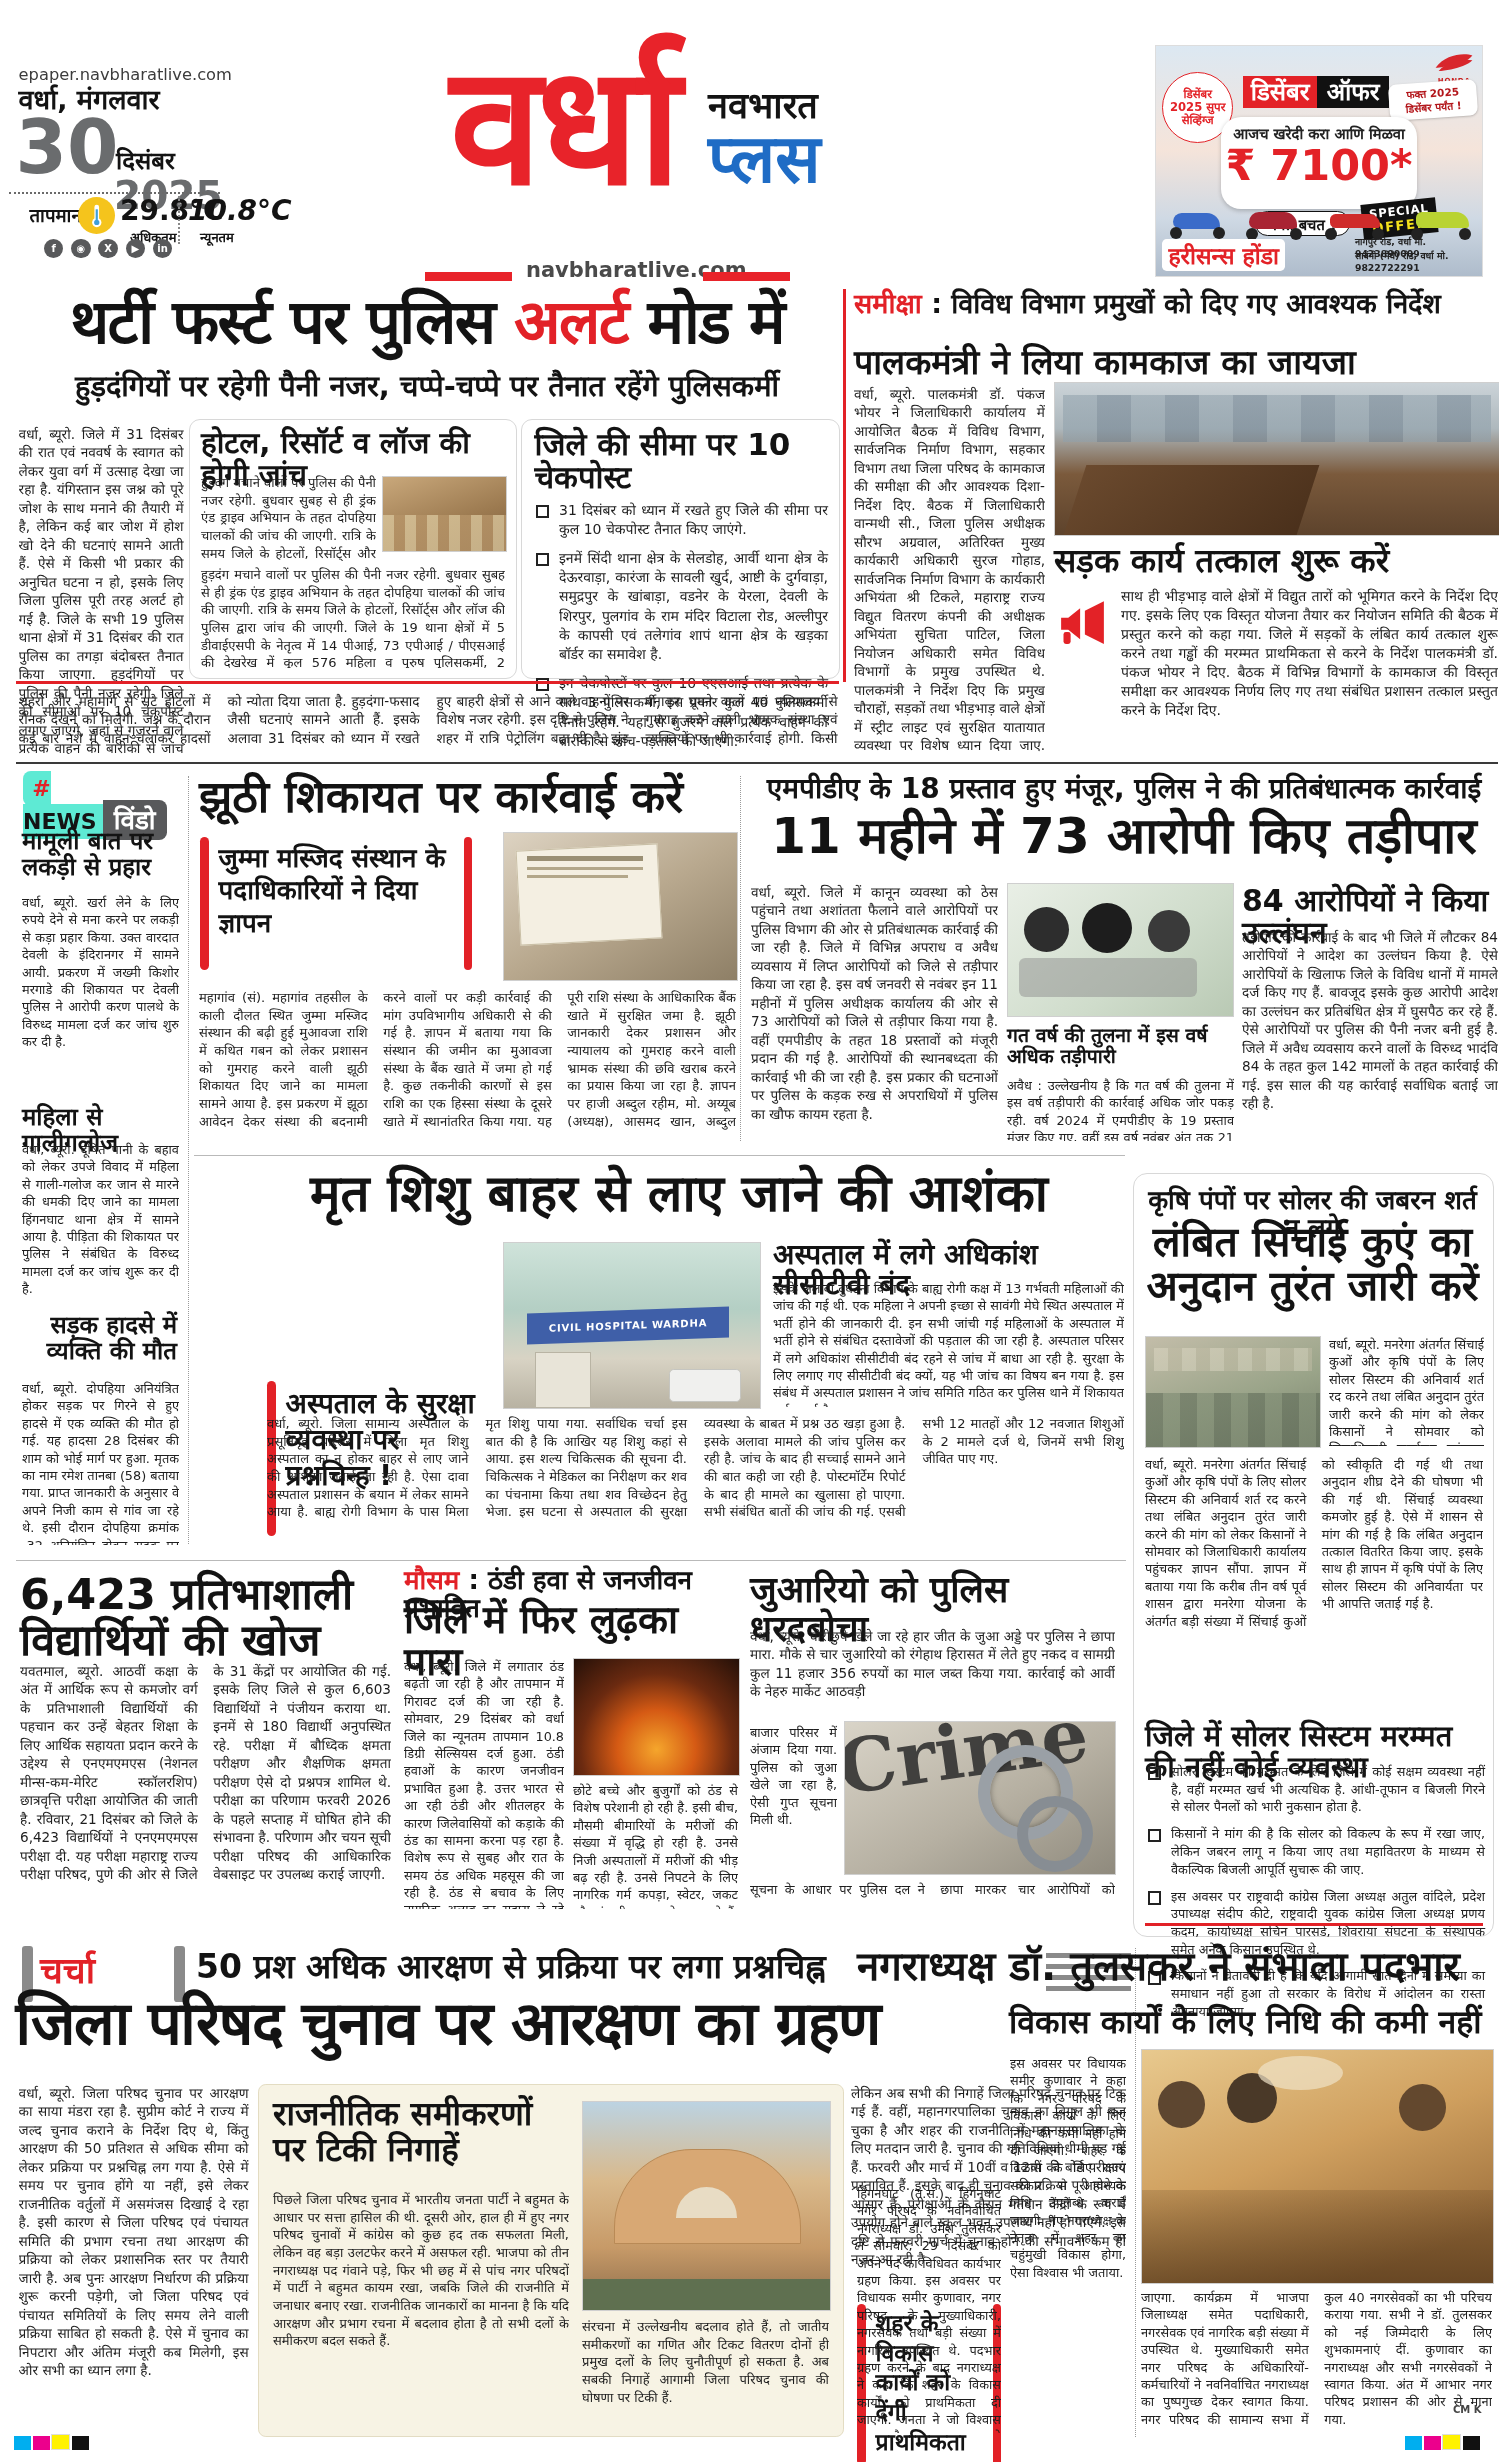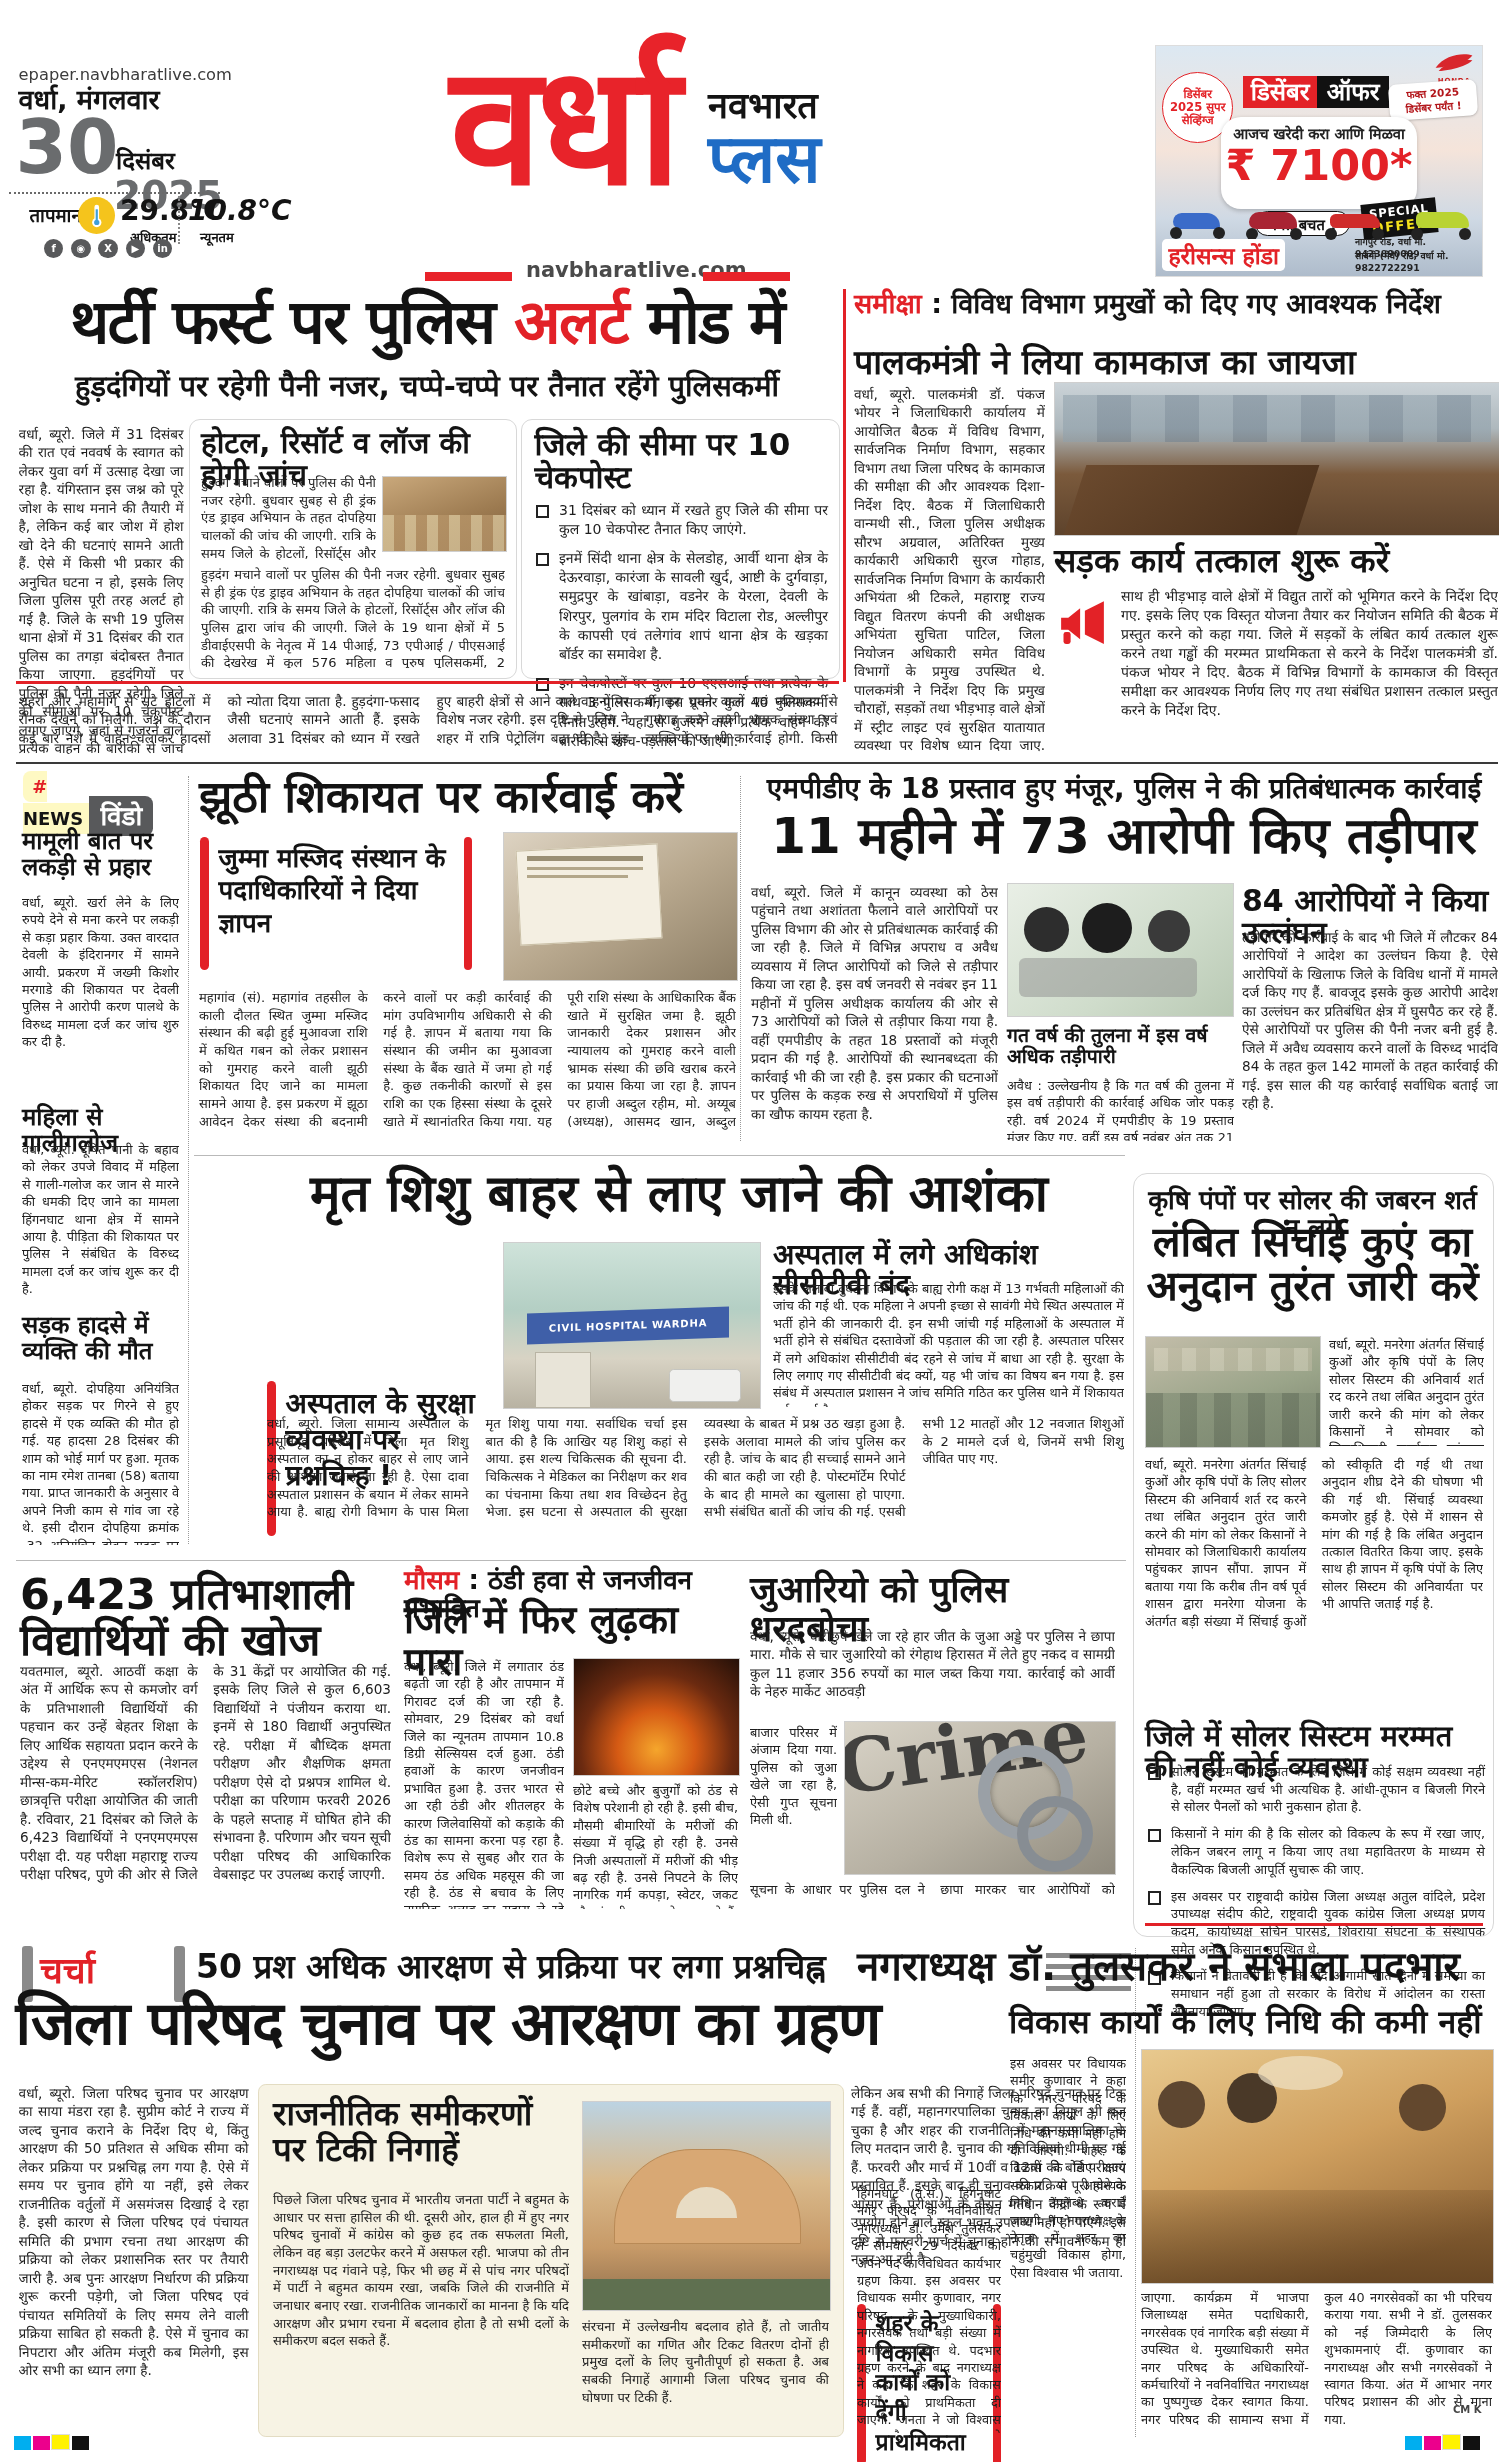--- a/index.html
+++ b/index.html
@@ -166,27 +166,27 @@
         <path d="M3 10v5h3l5 4V6l-5 4H3z" fill="#e32227"></path>
         <path d="M13 7l8-4v18l-8-4z" fill="#e32227"></path>
         <rect x="4" y="16" width="3" height="5" rx="1" fill="#e32227"></rect>
       </svg>
   </div>
   <div class="abs bt" style="left:1121px;top:587px;width:377px;height:168px;font-size:14px;">साथ ही भीड़भाड़ वाले क्षेत्रों में विद्युत तारों को भूमिगत करने के निर्देश दिए गए. इसके लिए एक विस्तृत योजना तैयार कर नियोजन समिति की बैठक में प्रस्तुत करने को कहा गया. जिले में सड़कों के लंबित कार्य तत्काल शुरू करने तथा गड्ढों की मरम्मत प्राथमिकता से करने के निर्देश पालकमंत्री डॉ. पंकज भोयर ने दिए. बैठक में विभिन्न विभागों के कामकाज की विस्तृत समीक्षा कर आवश्यक निर्णय लिए गए तथा संबंधित प्रशासन तत्काल प्रस्तुत करने के निर्देश दिए.</div>
 
   <div class="abs thinline" style="left:15.5px;top:762px;width:1482px;"></div>
 
   <div class="abs" style="left:23px;top:776px;width:158px;">
-    <span style="background:#fef9c3;border-radius:7.8px 0 0 7.8px;padding:4.7px 6.2px 4.7px 9.3px;font-size:18px;font-weight:800;"><span class="red">#</span> <span>NEWS</span></span><span style="background:#58595b;color:#fff;border-radius:0 7.8px 7.8px 0;padding:4.7px 11px;font-size:26px;font-weight:800;">विंडो</span>
+    <span style="background:#5eead4;border-radius:7.8px 0 0 7.8px;padding:4.7px 6.2px 4.7px 9.3px;font-size:22px;font-weight:800;"><span class="red">#</span> <span>NEWS</span></span><span style="background:#58595b;color:#fff;border-radius:0 7.8px 7.8px 0;padding:4.7px 11px;font-size:26px;font-weight:800;">विंडो</span>
   </div>
   <div class="abs hl" style="left:22px;top:829px;width:155px;font-size:24px;">मामूली बात पर लकड़ी से प्रहार</div>
   <div class="abs bt" style="left:22px;top:894px;width:157px;height:203px;font-size:12.8px;">वर्धा, ब्यूरो. खर्रा लेने के लिए रुपये देने से मना करने पर लकड़ी से कड़ा प्रहार किया. उक्त वारदात देवली के इंदिरानगर में सामने आयी. प्रकरण में जख्मी किशोर मरगाडे की शिकायत पर देवली पुलिस ने आरोपी करण पालथे के विरुध्द मामला दर्ज कर जांच शुरु कर दी है.</div>
   <div class="abs hl" style="left:22px;top:1105px;width:155px;font-size:24px;">महिला से गालीगलोज</div>
   <div class="abs bt" style="left:22px;top:1141px;width:157px;height:165px;font-size:12.8px;">वर्धा, ब्यूरो. दूषित पानी के बहाव को लेकर उपजे विवाद में महिला से गाली-गलोज कर जान से मारने की धमकी दिए जाने का मामला हिंगनघाट थाना क्षेत्र में सामने आया है. पीड़िता की शिकायत पर पुलिस ने संबंधित के विरुध्द मामला दर्ज कर जांच शुरू कर दी है.</div>
-  <div class="abs hl" style="left:22px;top:1313px;width:155px;font-size:24px;">सड़क हादसे में व्यक्ति की मौत</div>
+  <div class="abs hl" style="left:22px;top:1313px;width:155px;font-size:24px;text-align:right;">सड़क हादसे में व्यक्ति की मौत</div>
   <div class="abs bt" style="left:22px;top:1380px;width:157px;height:165px;font-size:12.8px;">वर्धा, ब्यूरो. दोपहिया अनियंत्रित होकर सड़क पर गिरने से हुए हादसे में एक व्यक्ति की मौत हो गई. यह हादसा 28 दिसंबर की शाम को भोई मार्ग पर हुआ. मृतक का नाम रमेश तानबा (58) बताया गया. प्राप्त जानकारी के अनुसार वे अपने निजी काम से गांव जा रहे थे. इसी दौरान दोपहिया क्रमांक -32 अनियंत्रित होकर सड़क पर गिर गई. गंभीर रूप से जख्मी होने पर उन्हें उपचार हेतु अस्पताल में भर्ती कराया गया, जहां चिकित्सक ने उन्हें मृत घोषित कर दिया.</div>
   <div class="abs vdiv" style="left:188px;top:776px;height:768px;"></div>
 
   <div class="abs hl" style="left:199px;top:773px;width:537px;font-size:44px;">झूठी शिकायत पर कार्रवाई करें</div>
   <div class="abs qbar" style="left:200px;top:837px;width:272px;height:133px;box-sizing:border-box;">
     <div class="hl" style="font-size:26px;line-height:1.25;">जुम्मा मस्जिद संस्थान के पदाधिकारियों ने दिया ज्ञापन</div>
   </div>
   <div class="ph" style="left:503px;top:832px;width:233px;height:147px;background:linear-gradient(150deg,#ddd3c2,#b9a98f 50%,#8e7f66);">
     <div style="position:absolute;left:14px;top:14px;width:140px;height:93px;background:#f4efe2;border:0.8px solid #c9bfa6;transform:rotate(-3deg);"></div>
     <div style="position:absolute;left:23px;top:23px;width:116px;height:4.7px;background:#9a8f74;"></div>

